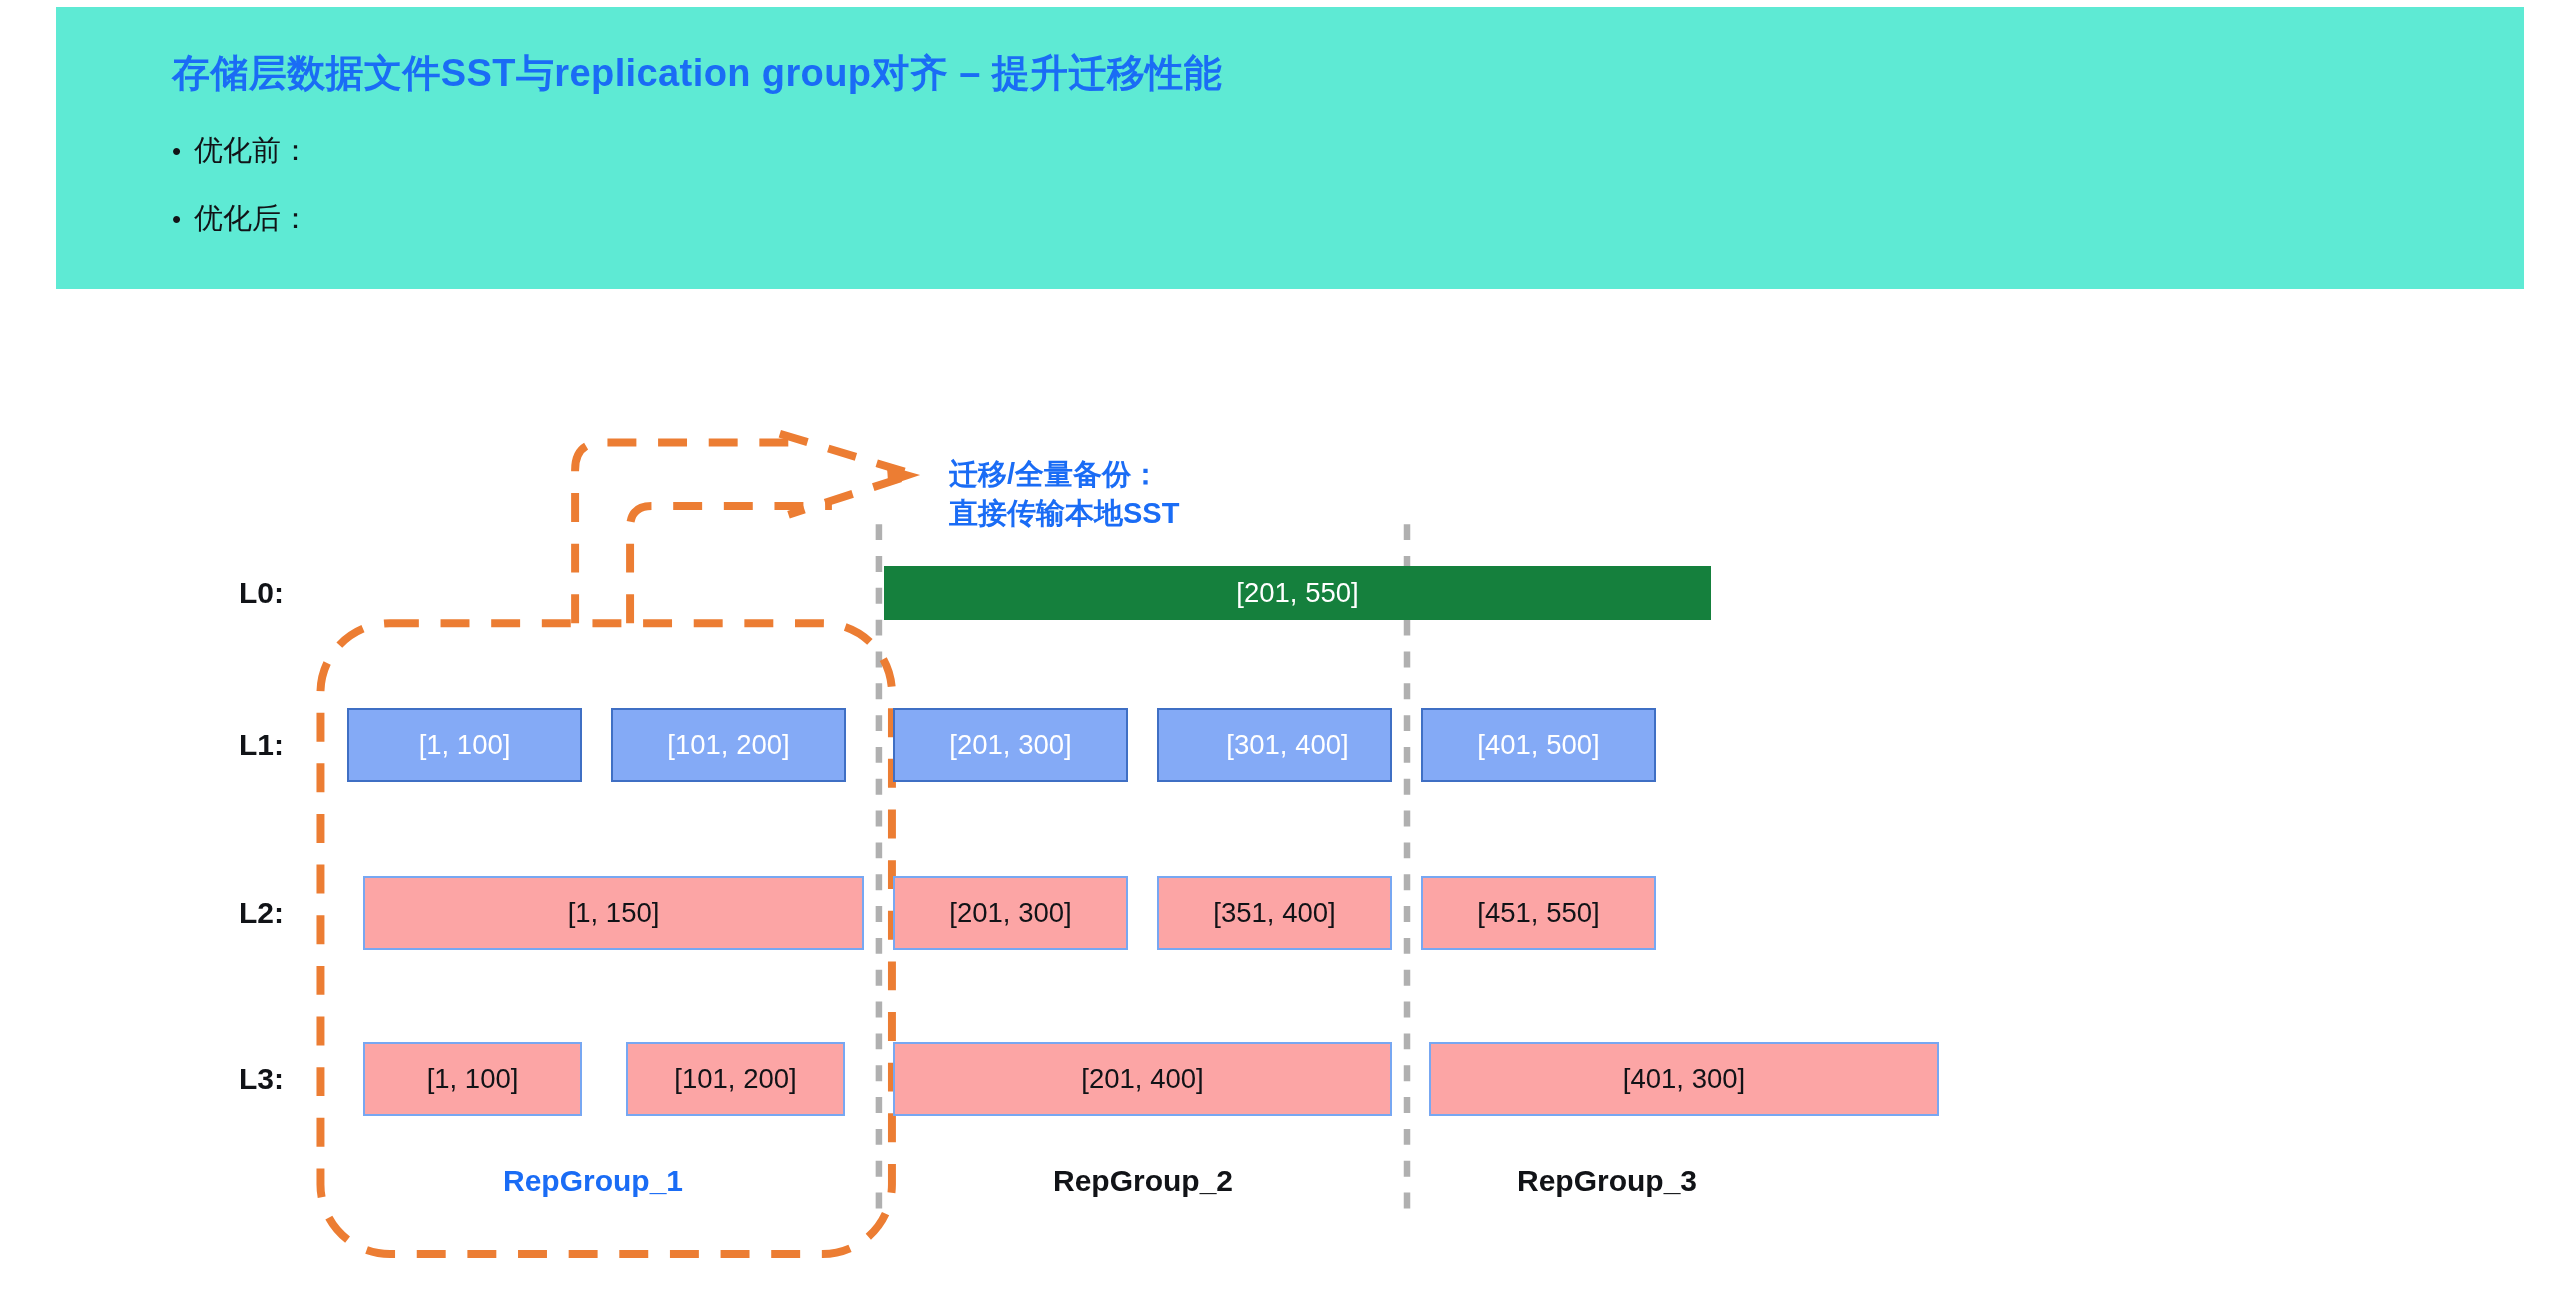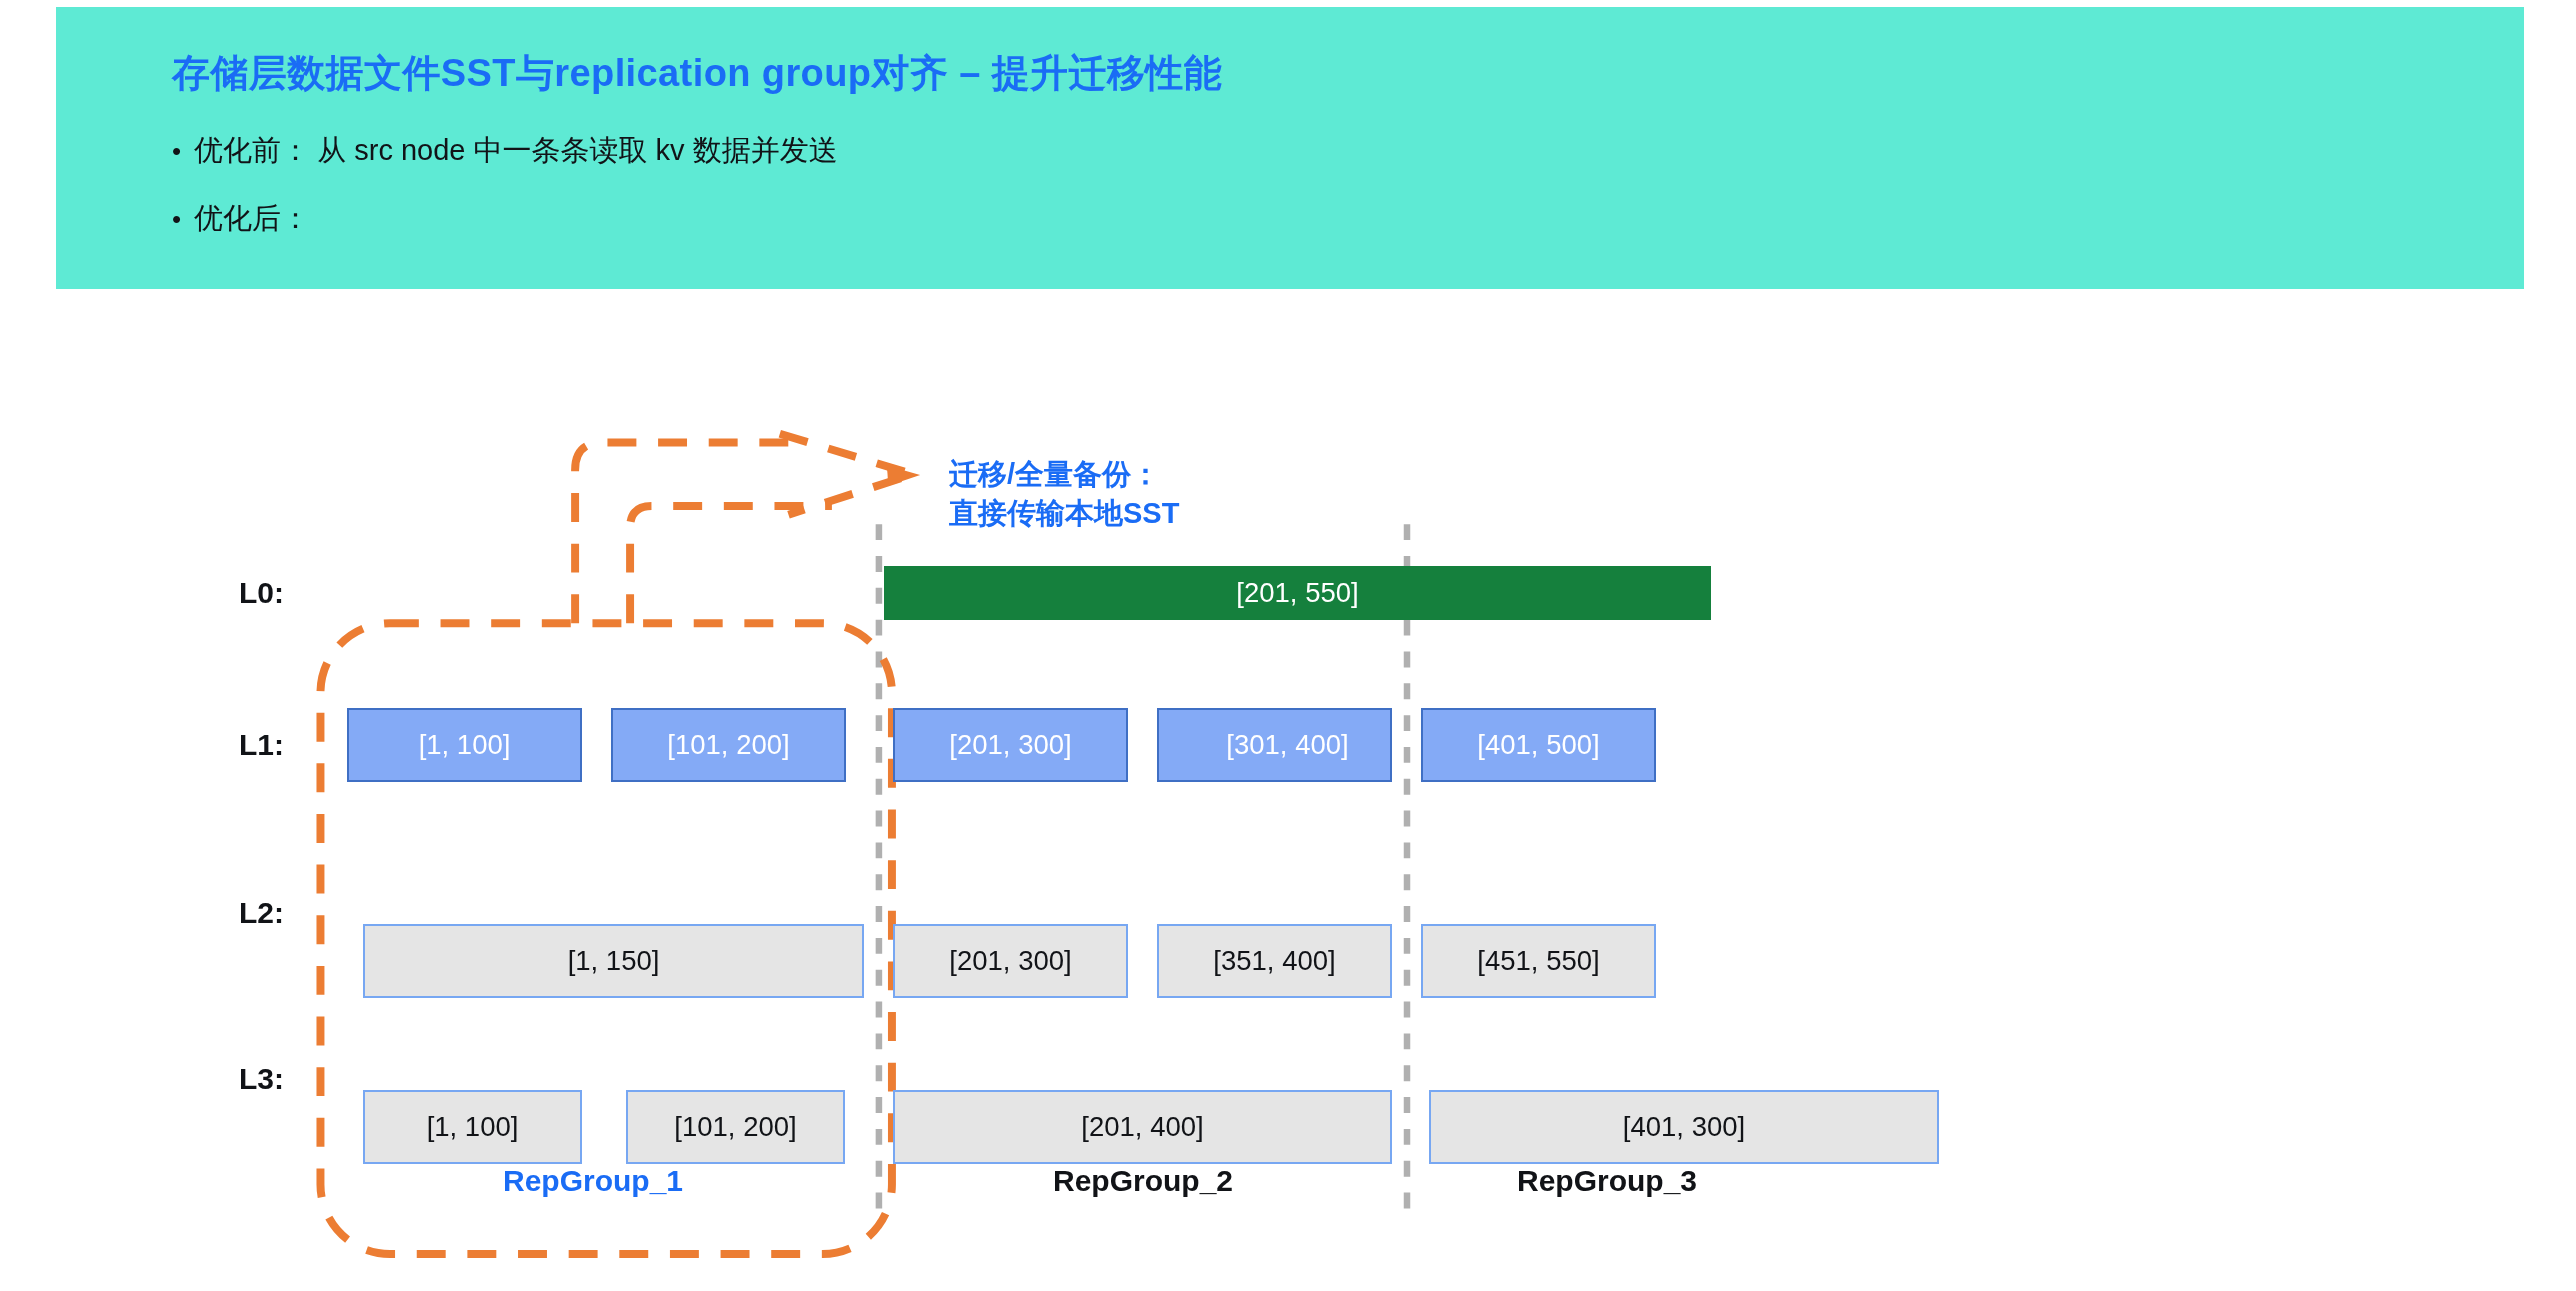--- a/index.html
+++ b/index.html
@@ -91,24 +91,23 @@
     background: #15803d;
     border: none;
     color: #ffffff;
   }
   .sst-box.filled {
     background: #84aaf6;
     border: 2.2px solid #3f6fc4;
     color: #ffffff;
   }
   .sst-box.light {
-    background: #e5e5e5;
+    background: #fca5a5;
     border: 2.2px solid #77a7f2;
     color: #111317;
-    margin-top: 48px;
   }
 
   .group-label {
     position: absolute;
     font-size: 30px;
     font-weight: bold;
     color: #111317;
     transform: translateX(-50%);
     white-space: nowrap;
   }
@@ -125,21 +124,20 @@
 </style>
 </head>
 <body>
 
 <div id="header-band">
   <div id="slide-title">存储层数据文件SST与replication group对齐 – 提升迁移性能</div>
 
   <div class="bullet-row" id="bullet-row-0">
     <span class="bullet-dot">•</span>
     <span class="bullet-label">优化前：</span>
-    <span class="bullet-text">从 src node 中一条条读取 kv 数据并发送</span>
   </div>
 
   <div class="bullet-row" id="bullet-row-1">
     <span class="bullet-dot">•</span>
     <span class="bullet-label">优化后：</span>
   </div>
 </div>
 
 <div id="diagram">
 

